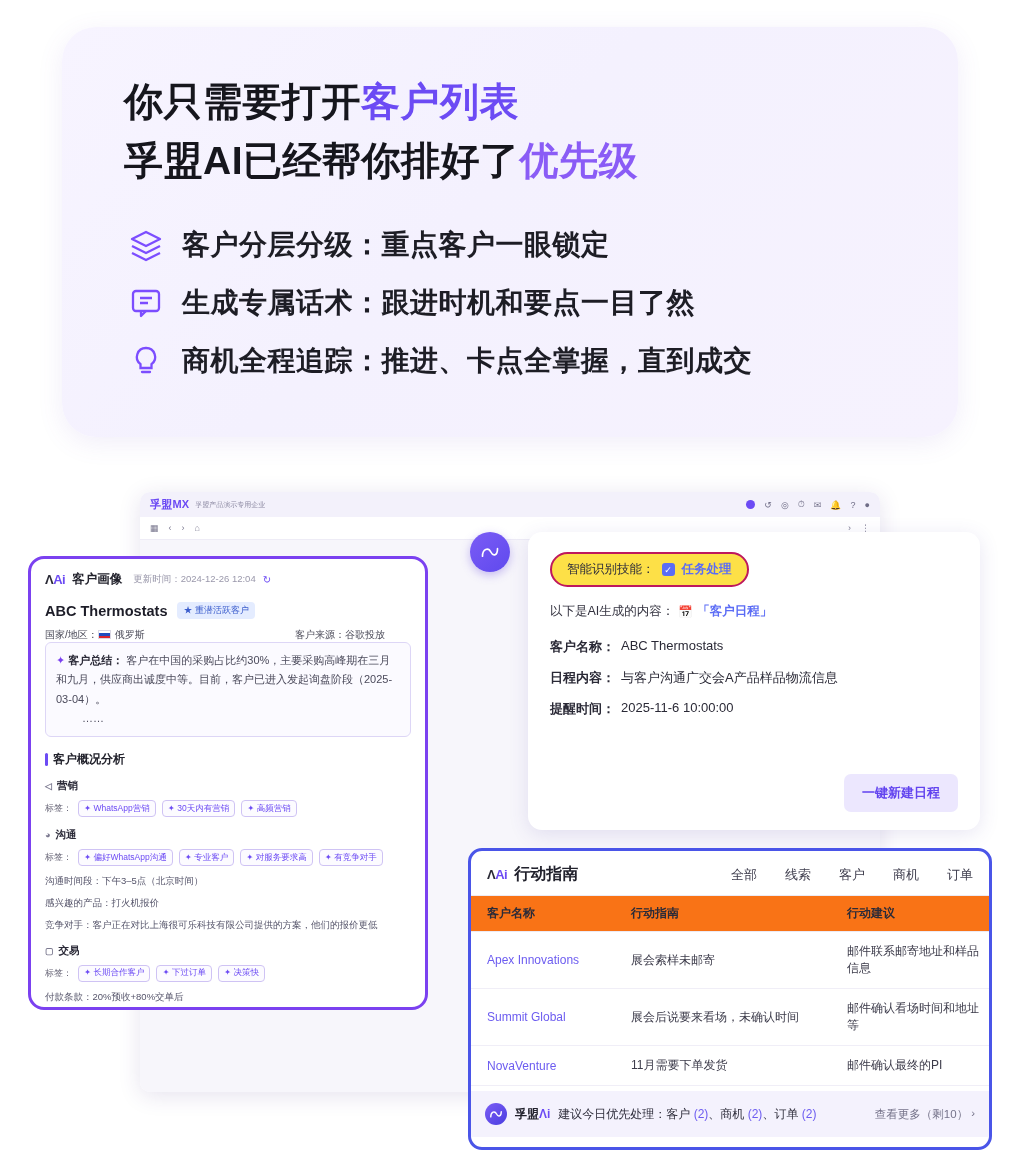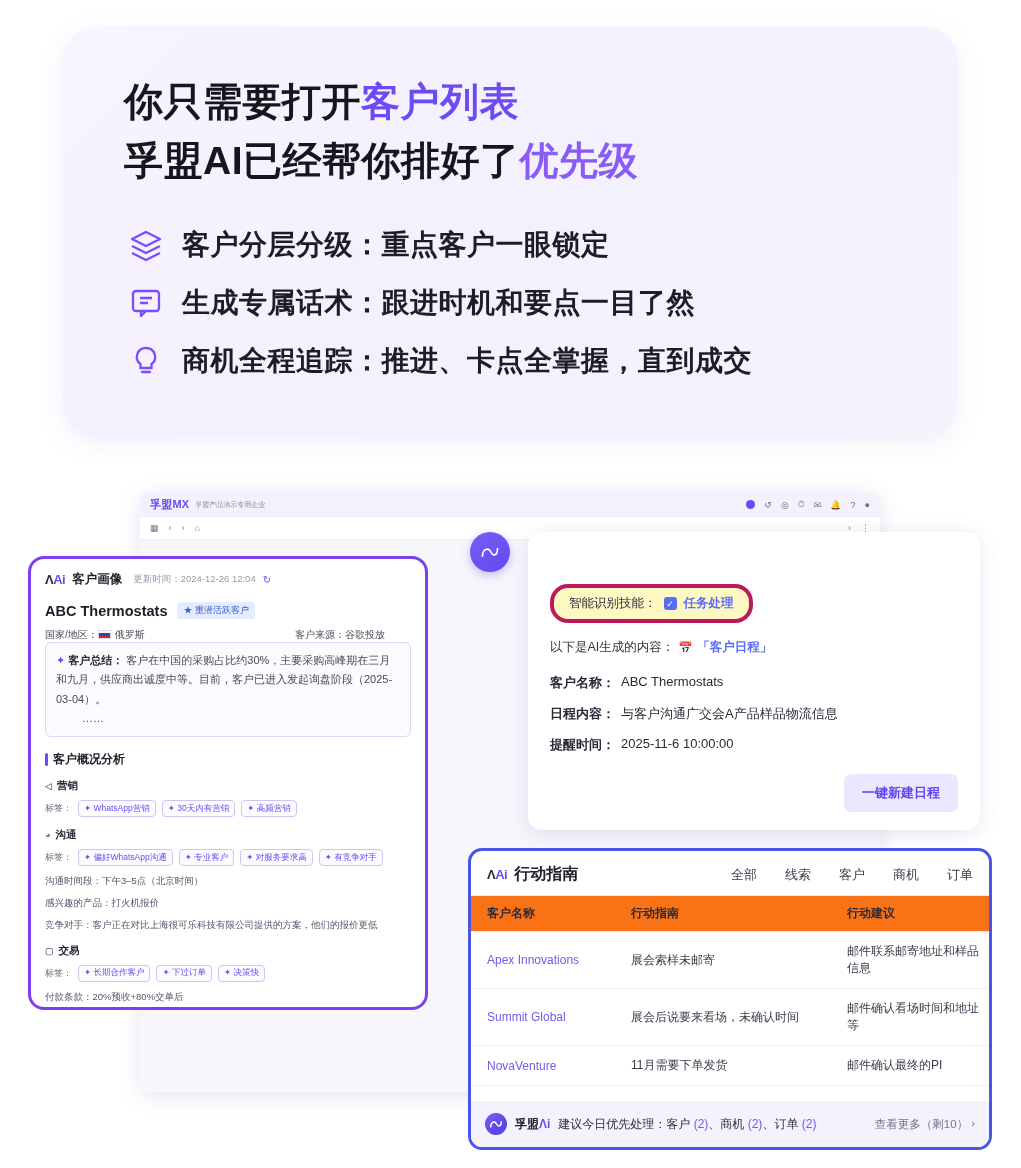--- a/index.html
+++ b/index.html
@@ -293,27 +293,26 @@
     background: #ffffff;
     border-radius: 14px;
     box-shadow: 0 4px 20px rgba(80, 60, 160, 0.13);
     box-sizing: border-box;
     padding: 20px 22px;
   }
   .skill-pill {
     display: inline-flex;
     align-items: center;
     gap: 7px;
-    border: 4px solid #be185d;
+    border: 2px solid #be185d;
     border-radius: 18px;
     padding: 7px 15px;
     font-size: 12.5px;
     color: #2c2b3a;
-    background: #fef9c3;
-    margin-top: 32px;
+    background: #fde047;
   }
   .skill-pill .chk {
     width: 13px; height: 13px;
     background: #5b6cf5;
     border-radius: 3px;
     color: #fff;
     font-size: 9px;
     display: inline-flex;
     align-items: center;
     justify-content: center;
@@ -403,21 +402,21 @@
     color: #3c3b4a;
     padding: 11px 0 11px 16px;
     border-bottom: 1px solid #f0eef7;
   }
   .guide-table td.cust { color: #6c5cf0; }
   .col1 { width: 128px; }
   .col2 { width: 200px; }
 
   .guide-footer {
     position: absolute;
-    left: 0; right: 0; bottom: 0;
+    left: 0; right: 0; bottom: 10px;
     height: 46px;
     background: #f4f2fd;
     display: flex;
     align-items: center;
     padding: 0 14px;
     font-size: 12px;
     color: #2f2e3c;
     gap: 8px;
   }
   .footer-avatar {

